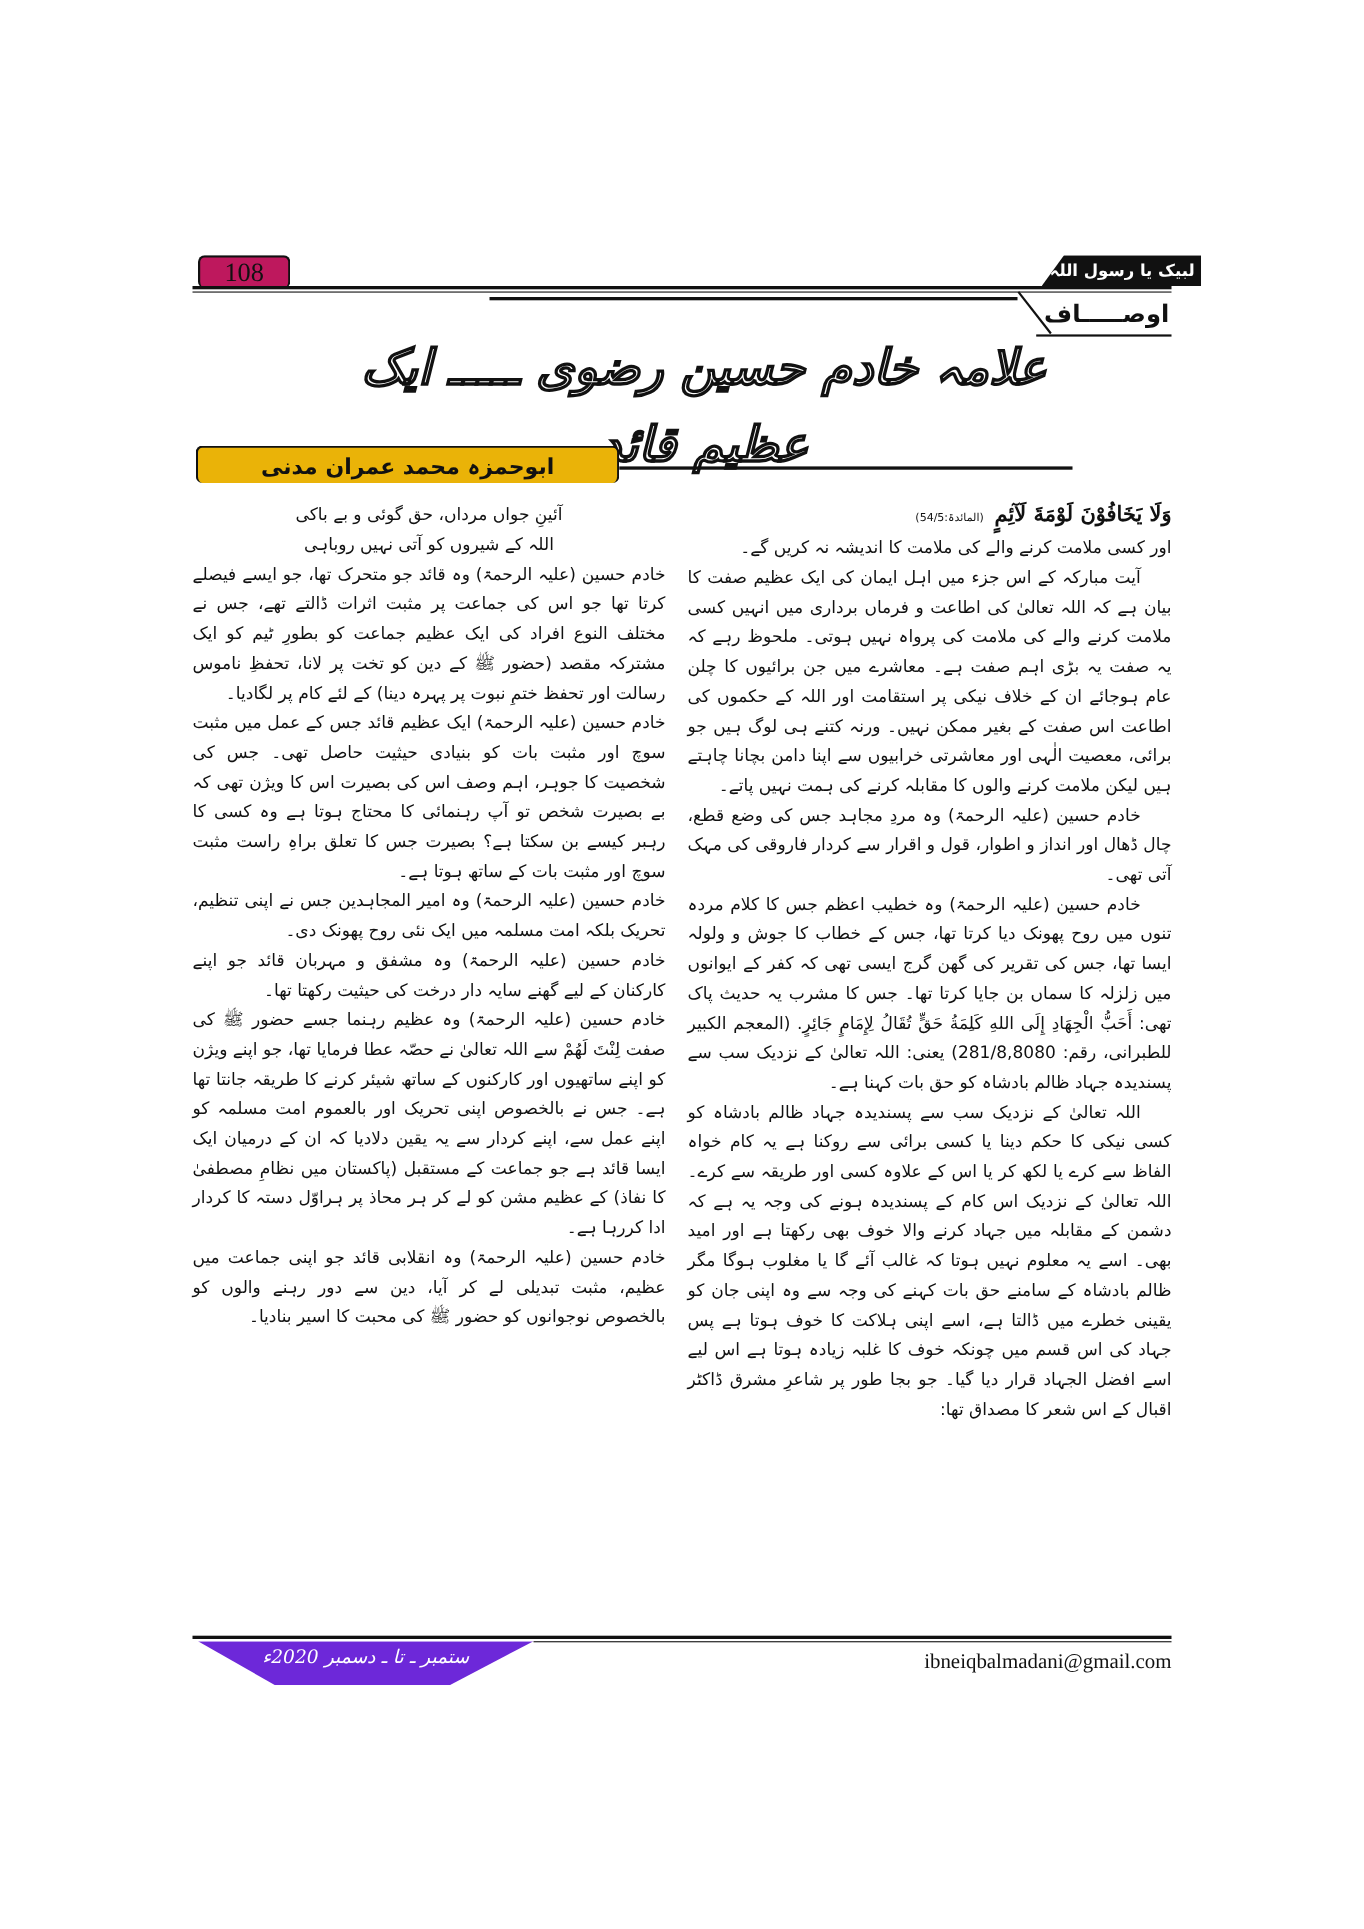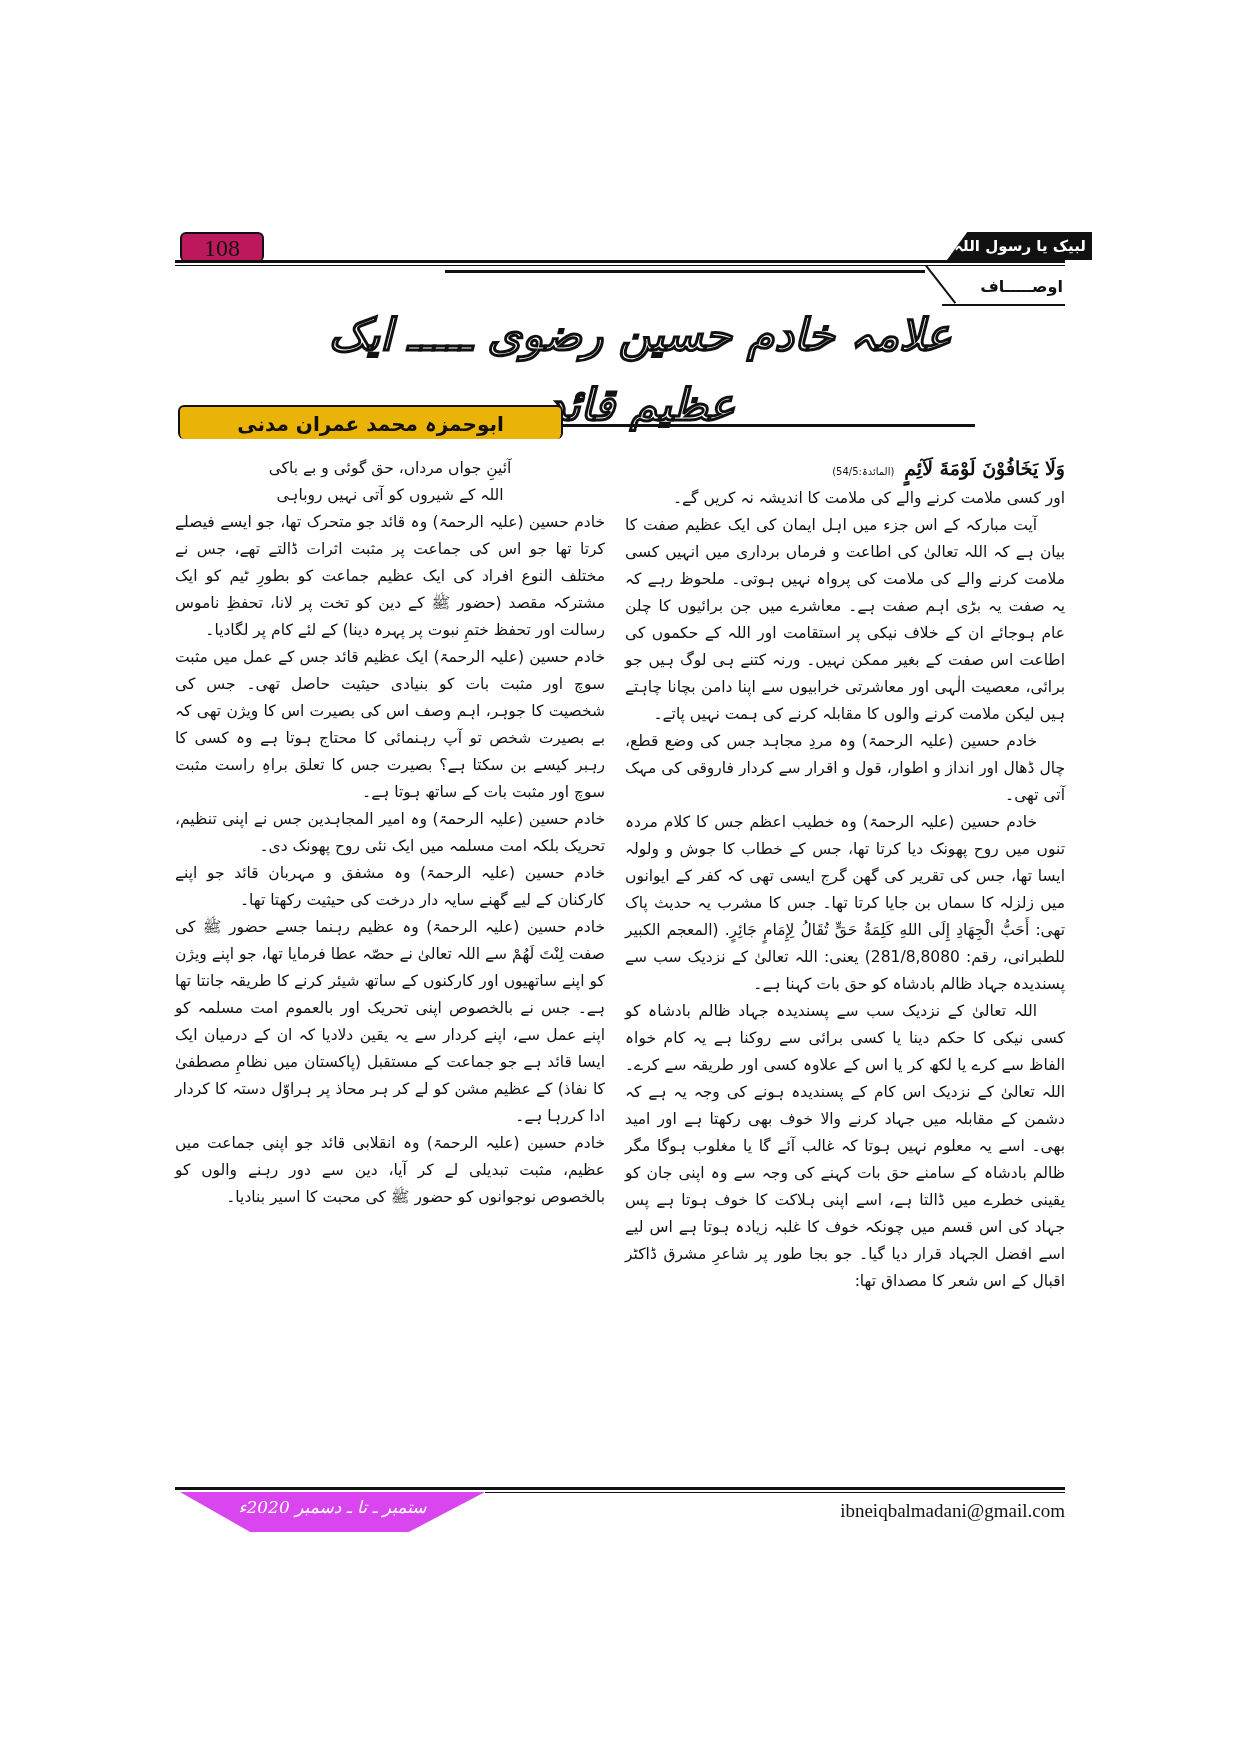--- a/index.html
+++ b/index.html
@@ -11,21 +11,21 @@
     font-family: "Liberation Serif", serif; font-size: 24px; line-height: 28px; text-align: center; background:#be185d; }
   .top-rule { left: 175px; top: 260px; width: 890px; height: 3px; background: #111; }
   .top-rule2 { left: 175px; top: 265px; width: 890px; height: 1px; background: #111; }
   .brand-badge { left: 920px; top: 232px; width: 145px; height: 28px; background: #111; color: #fff;
     clip-path: polygon(14% 0, 100% 0, 100% 100%, 0 100%); direction: rtl;
     font-family: "DejaVu Sans", sans-serif; font-weight: bold; font-size: 15px; line-height: 28px; text-align: right; padding-right: 6px; box-sizing: border-box; margin-left: 27px; }
   .section-rule { left: 445px; top: 270px; width: 480px; height: 3px; background: #111; }
   .section-slash { left: 925px; top: 266px; width: 2px; height: 48px; background: #111; transform: rotate(-38deg); transform-origin: top left; }
   .section-under { left: 942px; top: 304px; width: 123px; height: 2px; background: #111; }
   .section-label { left: 945px; top: 272px; width: 118px; height: 30px; direction: rtl; text-align: right;
-    font-weight: bold; font-size: 16px; line-height: 30px; }
+    font-weight: bold; font-size: 22px; line-height: 30px; }
 
   
   .title { left: 300px; top: 300px; width: 680px; height: 70px; direction: rtl; text-align: center;
     font-family: "DejaVu Serif", serif; font-size: 44px; line-height: 70px; font-weight: bold; font-style: italic;
     color: #fff; -webkit-text-stroke: 1.6px #111; letter-spacing: 0; }
 
   
   .author-box { left: 178px; top: 405px; width: 385px; height: 34px; border: 2px solid #111; border-radius: 6px; border-bottom: none;
     direction: rtl; text-align: center; font-weight: bold; font-size: 20px; line-height: 34px; box-sizing: border-box; background:#eab308; }
   .author-rule { left: 563px; top: 424px; width: 412px; height: 3px; background: #111; }
@@ -37,21 +37,21 @@
   .col-left { left: 175px; width: 430px; }
   .col p { margin: 0; }
   .col p.indent { text-indent: 28px; }
   .verse { font-family: "DejaVu Serif", serif; font-size: 19px; font-weight: bold; }
   .verse-ref { font-size: 10px; font-weight: normal; margin-left: 16px; }
   .poem { text-align: center; text-align-last: center; }
 
   
   .bottom-rule { left: 175px; top: 1487px; width: 890px; height: 3px; background: #111; }
   .bottom-rule2 { left: 485px; top: 1492px; width: 580px; height: 1px; background: #111; }
-  .issue-badge { left: 180px; top: 1492px; width: 305px; height: 40px; background: #d946ef; color: #fff;
+  .issue-badge { left: 180px; top: 1492px; width: 305px; height: 40px; background: #6d28d9; color: #fff;
     clip-path: polygon(0 0, 100% 0, 75% 100%, 23% 100%); direction: rtl; text-align: center;
     font-family: "DejaVu Serif", serif; font-style: italic; font-size: 17px; line-height: 30px; }
   .email { left: 660px; top: 1498px; width: 405px; text-align: right; font-family: "Liberation Serif", serif; font-size: 19px; line-height: 26px; }
 </style>
 </head>
 <body>
 
 <div class="abs page-box">108</div>
 <div class="abs top-rule"></div>
 <div class="abs top-rule2"></div>

